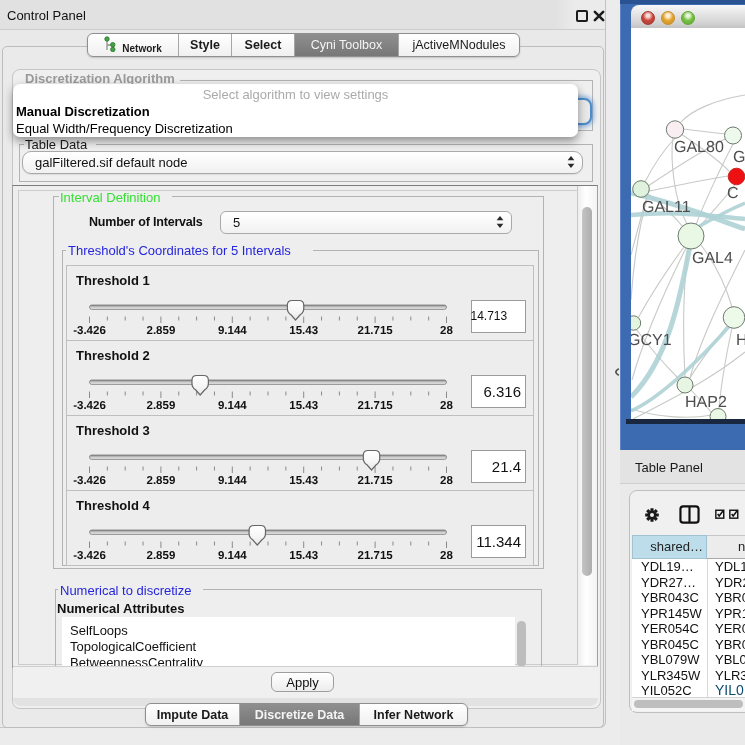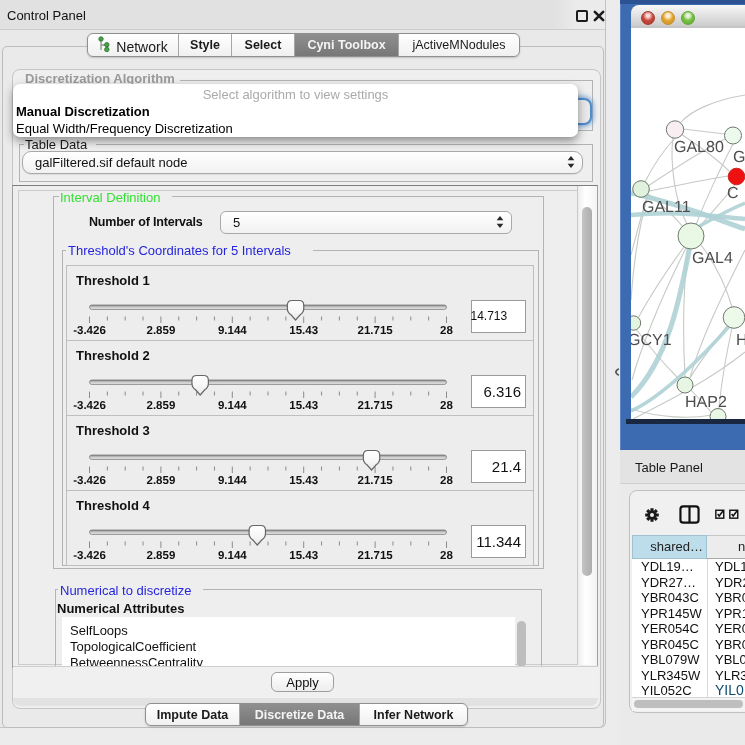--- a/index.html
+++ b/index.html
@@ -154,35 +154,35 @@
 <div class="a" style="left:62px;top:617px;width:453px;height:49px;background:#fff"></div>
 <div class="a" style="left:70px;top:623px;font-size:13px;color:#111">SelfLoops</div>
 <div class="a" style="left:70px;top:639px;font-size:13px;color:#111">TopologicalCoefficient</div>
 <div class="a" style="left:70px;top:655px;font-size:13px;color:#111">BetweennessCentrality</div>
 <div class="a" style="left:517px;top:621px;width:9px;height:46px;background:#bdbdbd;border-radius:4.5px"></div>
 <div class="a" style="left:13px;top:666px;width:585px;height:31px;background:#f0f0f0;border-top:1px solid #cfcfcf"></div>
 <div class="a" style="left:271px;top:672px;width:63px;height:20px;border-radius:6px;
  background:linear-gradient(#ffffff,#ededed);border:1px solid #9e9e9e;
  font-size:13px;color:#111;text-align:center;line-height:19px;box-sizing:border-box">Apply</div>
 <div class="a" style="left:87px;top:33px;width:431px;height:21.5px;border:1px solid #8f8f8f;border-radius:6px;background:linear-gradient(#ffffff,#f0f0f0);box-shadow:0 1px 2px rgba(0,0,0,.18);overflow:hidden;display:flex">
-    <div style="position:relative;width:90px;height:100%;color:#1a1a1a;font-size:14px;font-weight:normal;display:flex;align-items:center;justify-content:center;box-sizing:border-box;white-space:nowrap">
+    <div style="position:relative;width:90px;height:100%;color:#1a1a1a;font-size:10px;font-weight:bold;display:flex;align-items:center;justify-content:center;box-sizing:border-box;white-space:nowrap">
       <span style="position:relative"><svg width="13" height="16" viewBox="0 0 13 16" style="margin-right:5px;margin-top:1px">
 <path d="M3 3 V14 M3 9 H8.5 M8.8 9.5 V13" stroke="#8a938a" stroke-width="1.3" fill="none"></path>
 <circle cx="3" cy="3" r="2.2" fill="#4ba04b" stroke="#2e7d2e" stroke-width="0.9"></circle>
 <circle cx="8.8" cy="8.7" r="2.2" fill="#4ba04b" stroke="#2e7d2e" stroke-width="0.9"></circle>
 <circle cx="8.8" cy="13.5" r="2.2" fill="#4ba04b" stroke="#2e7d2e" stroke-width="0.9"></circle>
         </svg>Network</span>
     </div>
     <div style="position:relative;width:53px;height:100%;border-left:1px solid #a6a6a6;color:#1a1a1a;font-size:12.5px;font-weight:bold;display:flex;align-items:center;justify-content:center;box-sizing:border-box;white-space:nowrap">
       <span style="position:relative">Style</span>
     </div>
     <div style="position:relative;width:63px;height:100%;border-left:1px solid #a6a6a6;color:#1a1a1a;font-size:12.5px;font-weight:bold;display:flex;align-items:center;justify-content:center;box-sizing:border-box;white-space:nowrap">
       <span style="position:relative">Select</span>
     </div>
-    <div style="position:relative;width:104px;height:100%;border-left:1px solid #a6a6a6;color:#f4f4f4;font-size:12.5px;font-weight:bold;display:flex;align-items:center;justify-content:center;box-sizing:border-box;white-space:nowrap">
+    <div style="position:relative;width:104px;height:100%;border-left:1px solid #a6a6a6;color:#f4f4f4;font-size:12.5px;font-weight:normal;display:flex;align-items:center;justify-content:center;box-sizing:border-box;white-space:nowrap">
       <div style="position:absolute;left:0;top:0;right:0;bottom:0;background:linear-gradient(rgba(142,142,142,.992),rgba(118,118,118,.992))"></div>
       <span style="position:relative">Cyni Toolbox</span>
     </div>
     <div style="position:relative;width:121px;height:100%;border-left:1px solid #a6a6a6;color:#1a1a1a;font-size:12.5px;font-weight:normal;display:flex;align-items:center;justify-content:center;box-sizing:border-box;white-space:nowrap">
       <span style="position:relative">jActiveMNodules</span>
     </div>
   </div>
 <div class="a" style="left:145px;top:703px;width:321px;height:21px;border:1px solid #8f8f8f;border-radius:6px;background:linear-gradient(#ffffff,#f0f0f0);box-shadow:0 1px 2px rgba(0,0,0,.18);overflow:hidden;display:flex">
     <div style="position:relative;width:93px;height:100%;color:#1a1a1a;font-size:12.5px;font-weight:bold;display:flex;align-items:center;justify-content:center;box-sizing:border-box;white-space:nowrap">
       <span style="position:relative">Impute Data</span>

